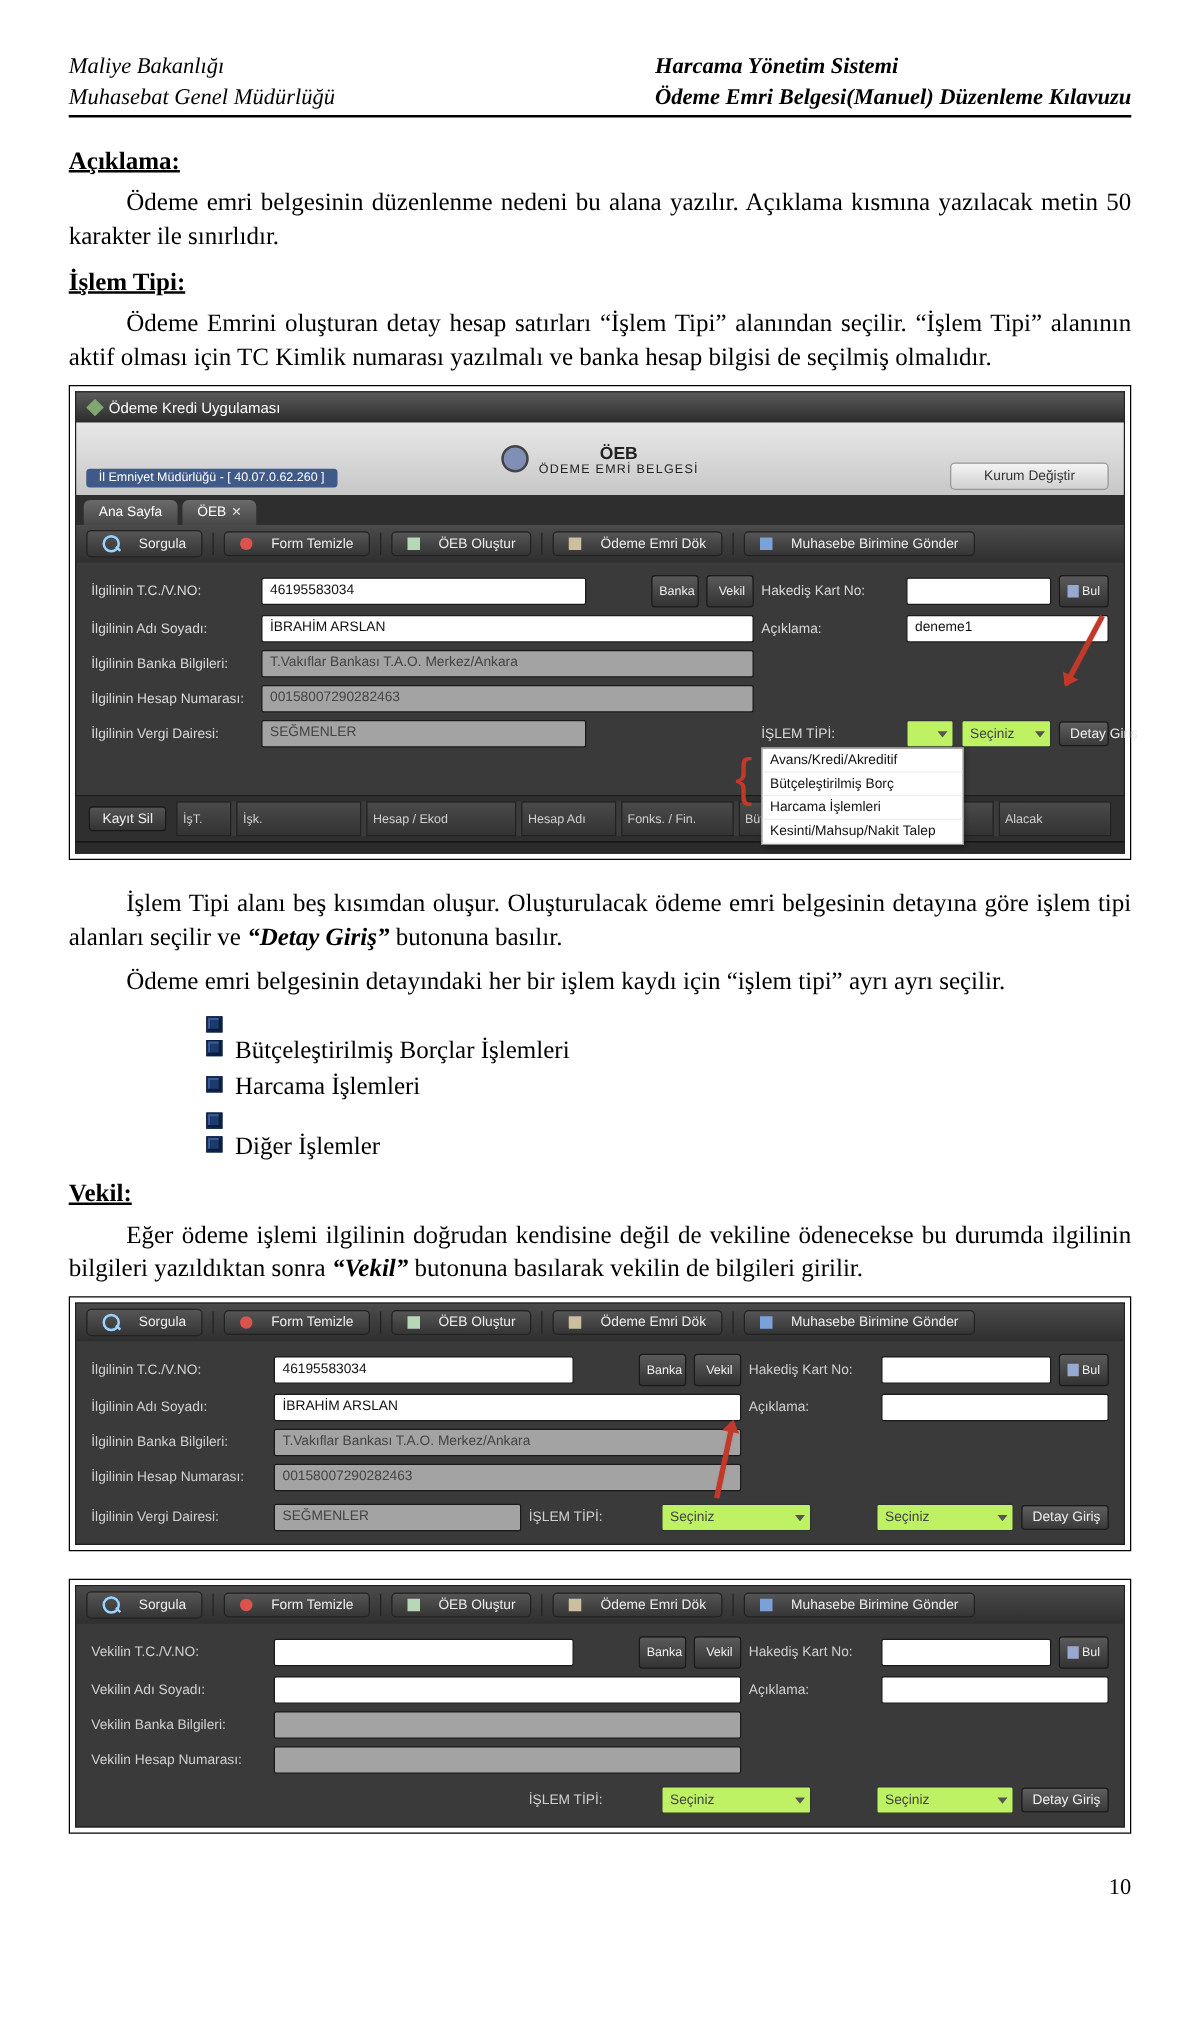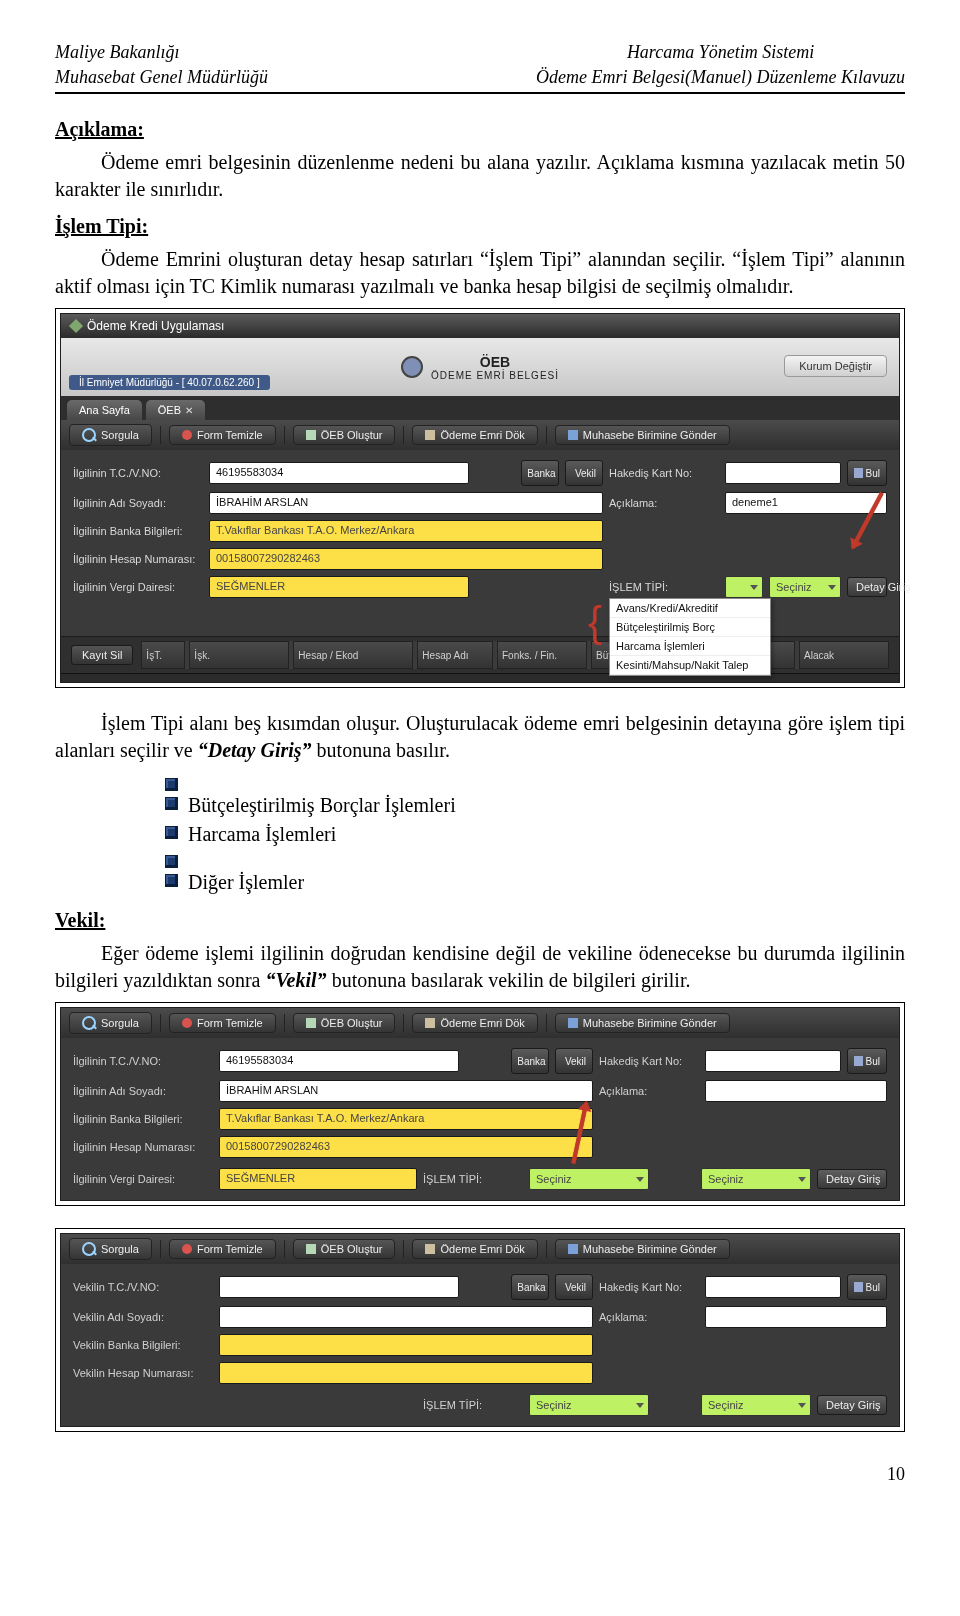--- a/index.html
+++ b/index.html
@@ -14,21 +14,21 @@
     padding: 40px 55px 40px 55px;
     box-sizing: border-box;
   }
   .header {
     display: flex;
     justify-content: space-between;
     font-style: italic;
     font-size: 18px;
     line-height: 1.4;
   }
-  .header .right { text-align: center; }
+  .header .right { text-align: left; font-weight: bold; }
   .hrule {
     border-top: 2px solid #000;
     margin-top: 2px;
     margin-bottom: 24px;
   }
   .section-title {
     font-weight: bold;
     text-decoration: underline;
     font-size: 20px;
     margin-top: 12px;
@@ -129,22 +129,22 @@
     bottom: 6px;
     background: #3f5a88;
     color: #fff;
     padding: 2px 10px;
     font-size: 10px;
     border-radius: 3px;
   }
   .banner-btn {
     position: absolute;
     right: 12px;
-    top: 17px;
-    padding: 4px 14px;
+    top: 32px;
+    padding: 4px 26px;
     background: linear-gradient(#f4f4f4,#d0d0d0);
     border: 1px solid #999;
     border-radius: 4px;
     color: #333;
     font-size: 11px;
   }
   .tabs {
     display: flex;
     background: #2e2e2e;
     padding: 4px 6px 0 6px;
@@ -164,21 +164,21 @@
   .toolbar {
     display: flex;
     align-items: center;
     background: linear-gradient(#4b4b4b,#2f2f2f);
     padding: 4px 8px;
     gap: 8px;
   }
   .tbtn {
     display: flex;
     align-items: center;
-    gap: 5px;
+    gap: 15px;
     padding: 3px 12px;
     background: linear-gradient(#555,#353535);
     border: 1px solid #222;
     border-radius: 4px;
     color: #eee;
   }
   .tico {
     width: 10px; height: 10px; display: inline-block;
   }
   .ico-search { border: 2px solid #9bd4ff; border-radius: 50%; position: relative; }
@@ -204,21 +204,21 @@
   }
   .txt {
     background: #fff;
     color: #111;
     padding: 3px 6px;
     height: 14px;
     font-size: 11px;
     border: 1px solid #1a1a1a;
     border-radius: 2px;
   }
-  .txt.ro { background: #fde047; color: #444; }
+  .txt.ro { background: #a3a3a3; color: #444; }
   .mini-btn {
     display: inline-flex;
     align-items: center;
     justify-content: center;
     gap: 3px;
     padding: 2px 6px;
     background: linear-gradient(#5a5a5a,#333);
     border: 1px solid #1a1a1a;
     border-radius: 3px;
     color: #eee;
@@ -511,20 +511,21 @@
           <div>Alacak</div>
         </div>
       </div>
       <div class="grid-strip"></div>
     </div>
   </div>
 
   <div class="body-para indent">
     <span>İşlem Tipi alanı beş kısımdan oluşur. Oluşturulacak ödeme emri belgesinin detayına göre işlem tipi alanları seçilir ve </span><span class="italic-em">“Detay Giriş”</span><span> butonuna basılır.</span>
   </div>
+  <div class="body-para indent">Ödeme emri belgesinin detayındaki her bir işlem kaydı için “işlem tipi” ayrı ayrı seçilir.</div>
 
   <div class="bullets">
     <div class="bullet-row">
         <span class="bullet-box"></span>
       </div>
     <div class="bullet-row">
         <span class="bullet-box"></span>
         <span>Bütçeleştirilmiş Borçlar İşlemleri</span>
       </div>
     <div class="bullet-row">

